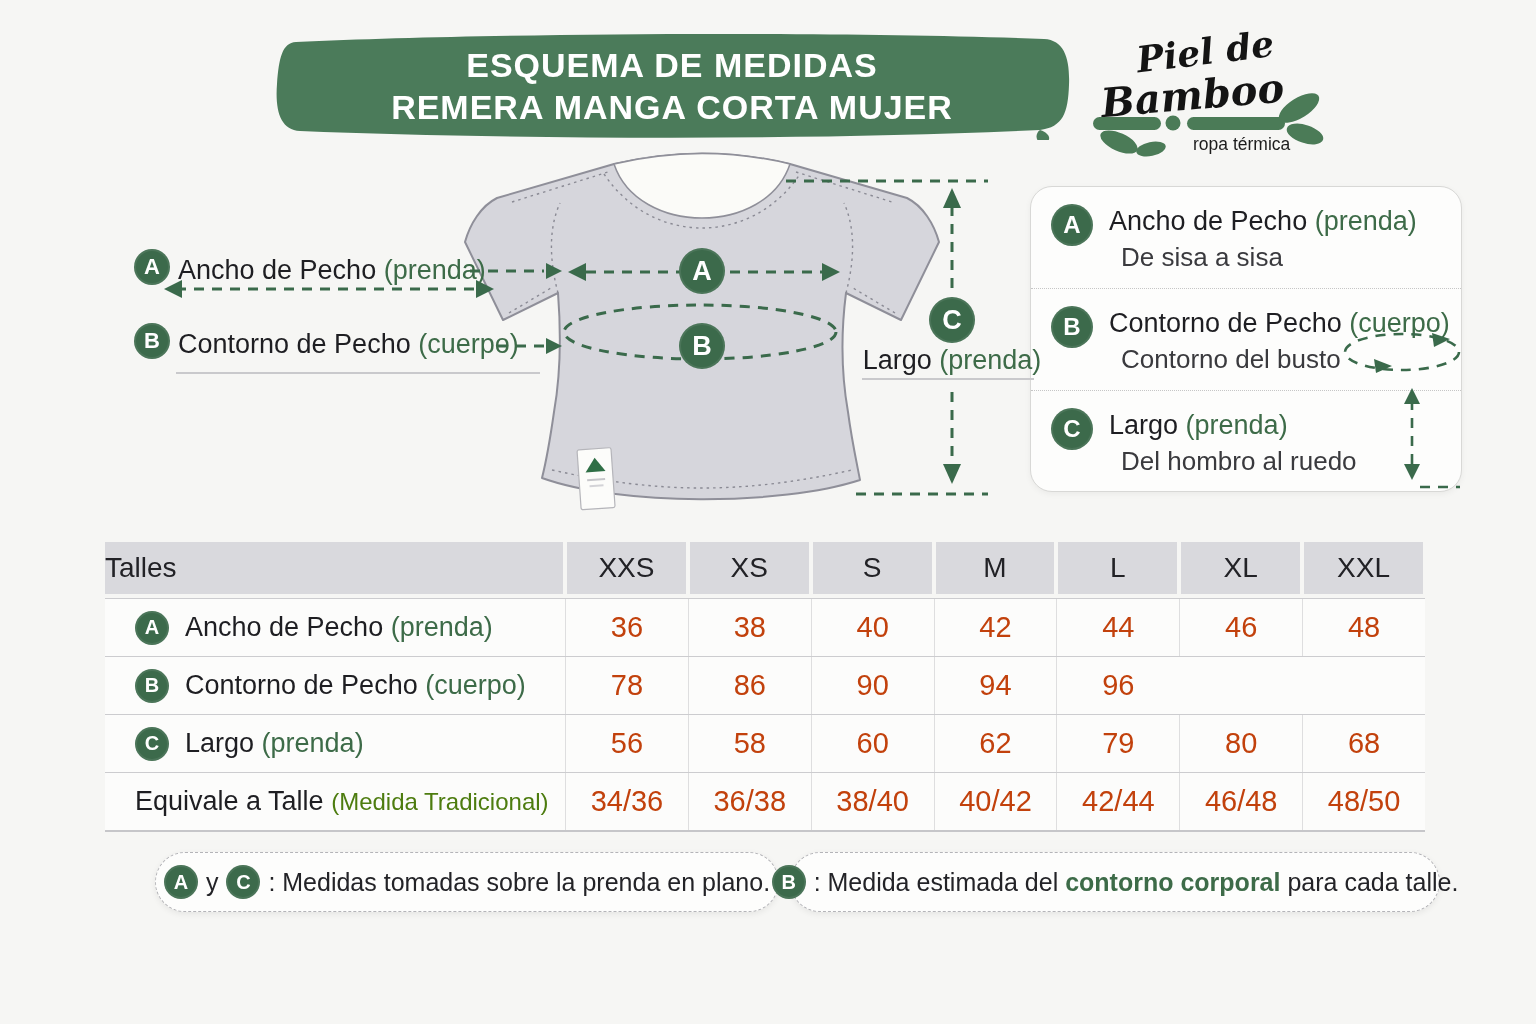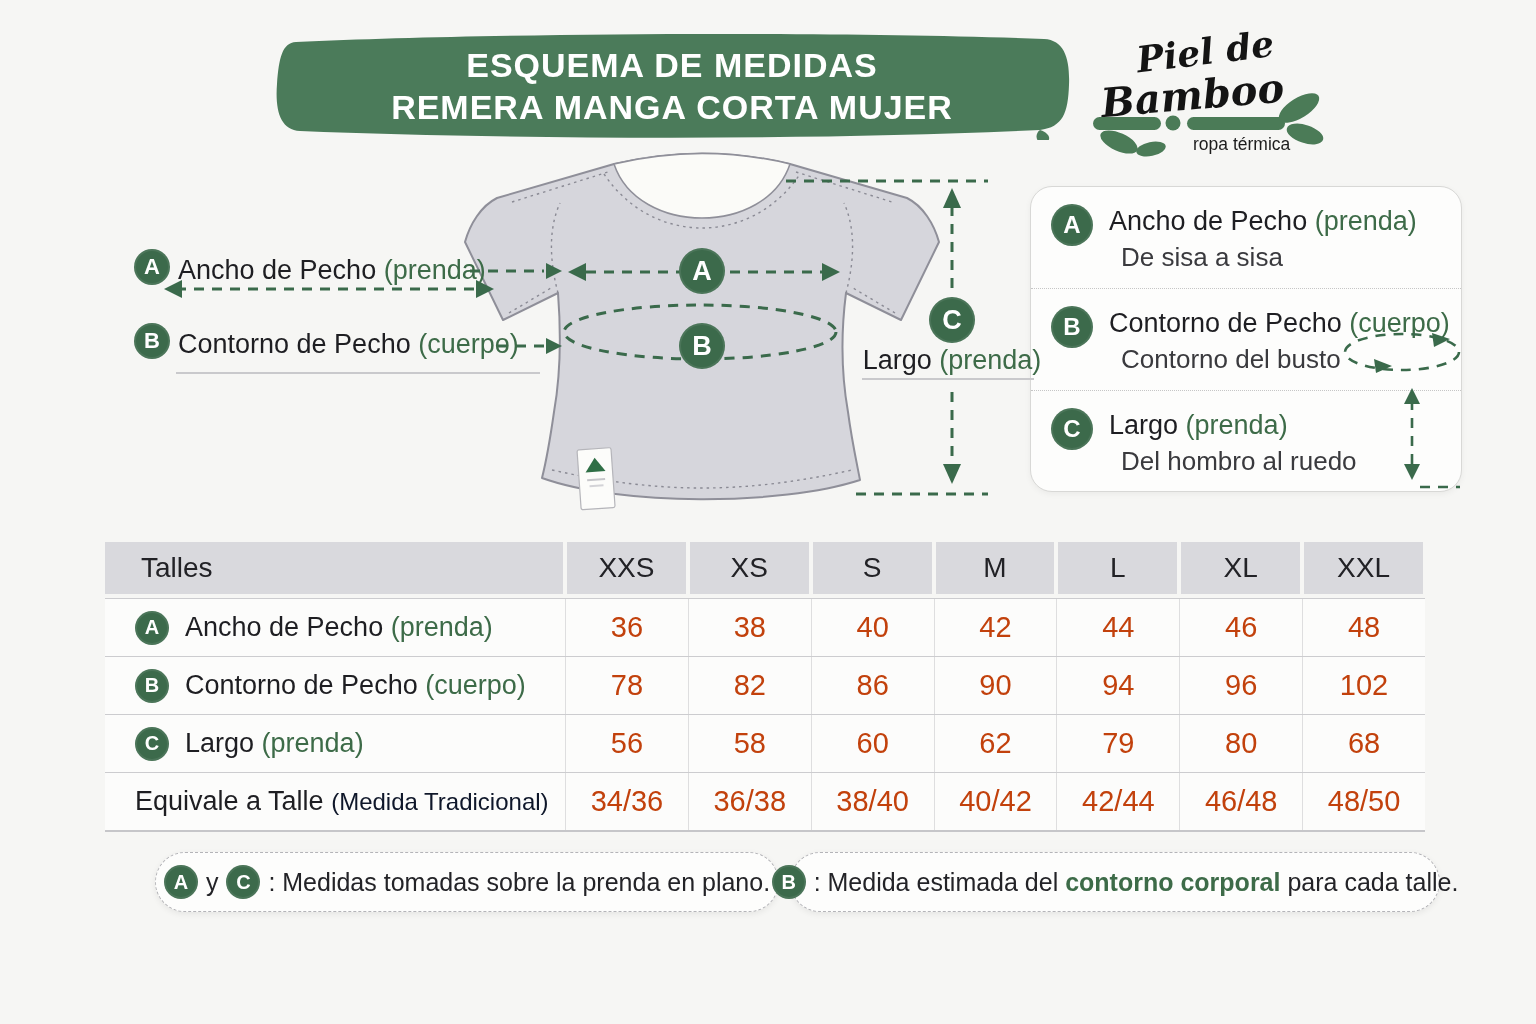--- a/index.html
+++ b/index.html
@@ -36,30 +36,30 @@
   .legend-item + .legend-item { border-top:1px dotted #c6c6c6; }
   .legend-badge { flex:0 0 42px; }
   .legend-badge .badge { position:relative; }
   .legend-title { font-size:27px; color:#1e1e22; line-height:34px; white-space:nowrap; }
   .legend-sub { font-size:26px; color:#3a3a3e; line-height:34px; margin-top:2px; white-space:nowrap;margin-left:12px; }
   
   .size-table { left:105px; top:542px; width:1320px; }
   .thead { display:grid; grid-template-columns:460px repeat(7,1fr); height:52px; }
   .hcell { background:#d9d9dd; display:flex; align-items:center; justify-content:center;
     font-size:28px; color:#222226; border-left:2.5px solid #f6f6f4; border-right:2.5px solid #f6f6f4; }
-  .hcell.first { justify-content:flex-start; padding-left:36px; border-left:none; }
+  .hcell.first { justify-content:flex-start; border-left:none; }
   .tbody { margin-top:4px; border-bottom:2px solid #c6c6c9; }
   .trow { display:grid; grid-template-columns:460px repeat(7,1fr); height:57px;
     border-top:1px solid #cccccf; background:#fcfcfb; }
   .lcell { display:flex; align-items:center; gap:16px; padding-left:30px;
     font-size:27px; color:#1e1e22; white-space:nowrap; }
   .lcell .badge { position:relative; flex:0 0 34px; }
   .vcell { display:flex; align-items:center; justify-content:center;
     font-size:29px; color:#c2410c; border-left:1px solid #dededf; }
-  .q-dark { color:#0f172a; font-size:24px; }
+  .q-dark { color:#4d7c0f; font-size:24px; }
   
   .note { position:absolute; top:852px; height:58px; background:#fdfdfc;
     border:1.5px dashed #b4b4b8; border-radius:30px;
     box-shadow:0 2px 6px rgba(0,0,0,0.07);
     display:flex; align-items:center; justify-content:center; gap:8px;
     font-size:25px; color:#232327; white-space:nowrap; }
   .note .badge { position:relative; flex:0 0 34px; }
   .note-left { left:155px; width:622px; }
   .note-right { left:790px; width:648px; }
   .note b.green { font-weight:bold; }
@@ -231,26 +231,24 @@
         <div class="vcell">44</div>
         <div class="vcell">46</div>
         <div class="vcell">48</div>
       </div>
       <div class="trow">
         <div class="lcell">
           <span class="badge b34">B</span>
           <span><span>Contorno de Pecho </span><span class="green">(cuerpo)</span></span>
         </div>
         <div class="vcell">78</div>
-        <div class="vcell">82</div>
         <div class="vcell">86</div>
         <div class="vcell">90</div>
         <div class="vcell">94</div>
         <div class="vcell">96</div>
-        <div class="vcell">102</div>
       </div>
       <div class="trow">
         <div class="lcell">
           <span class="badge b34">C</span>
           <span><span>Largo </span><span class="green">(prenda)</span></span>
         </div>
         <div class="vcell">56</div>
         <div class="vcell">58</div>
         <div class="vcell">60</div>
         <div class="vcell">62</div>

